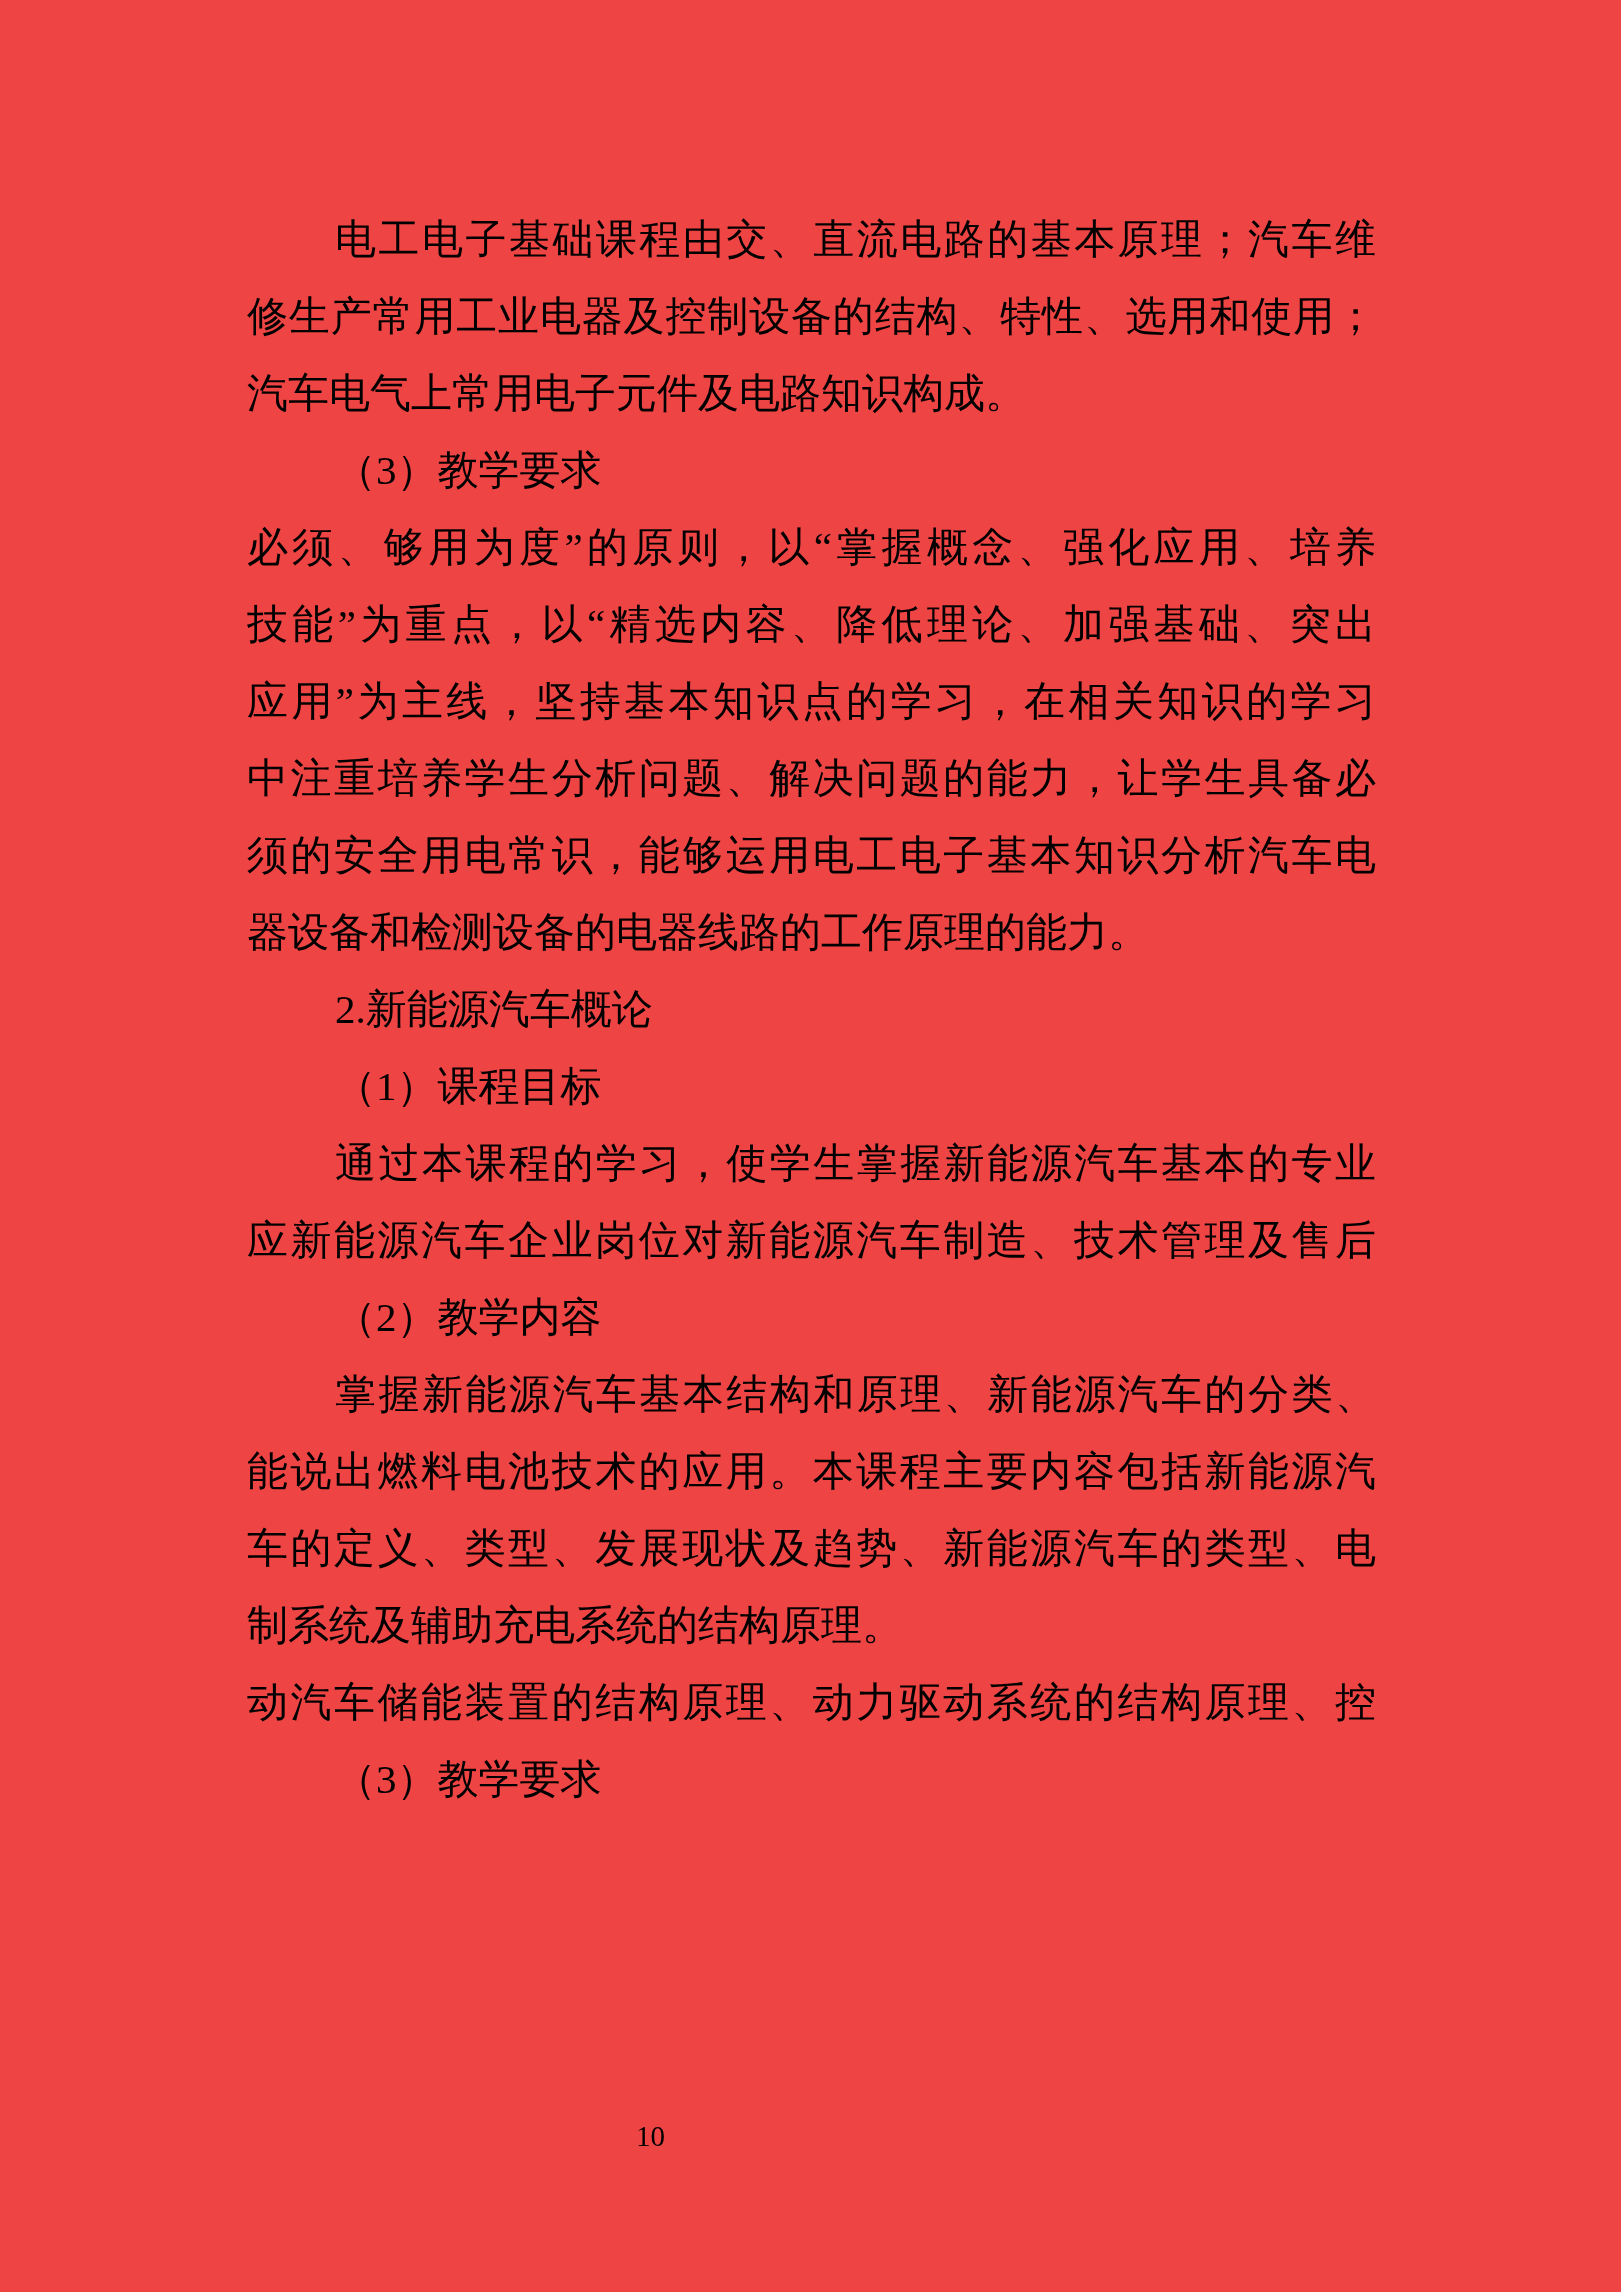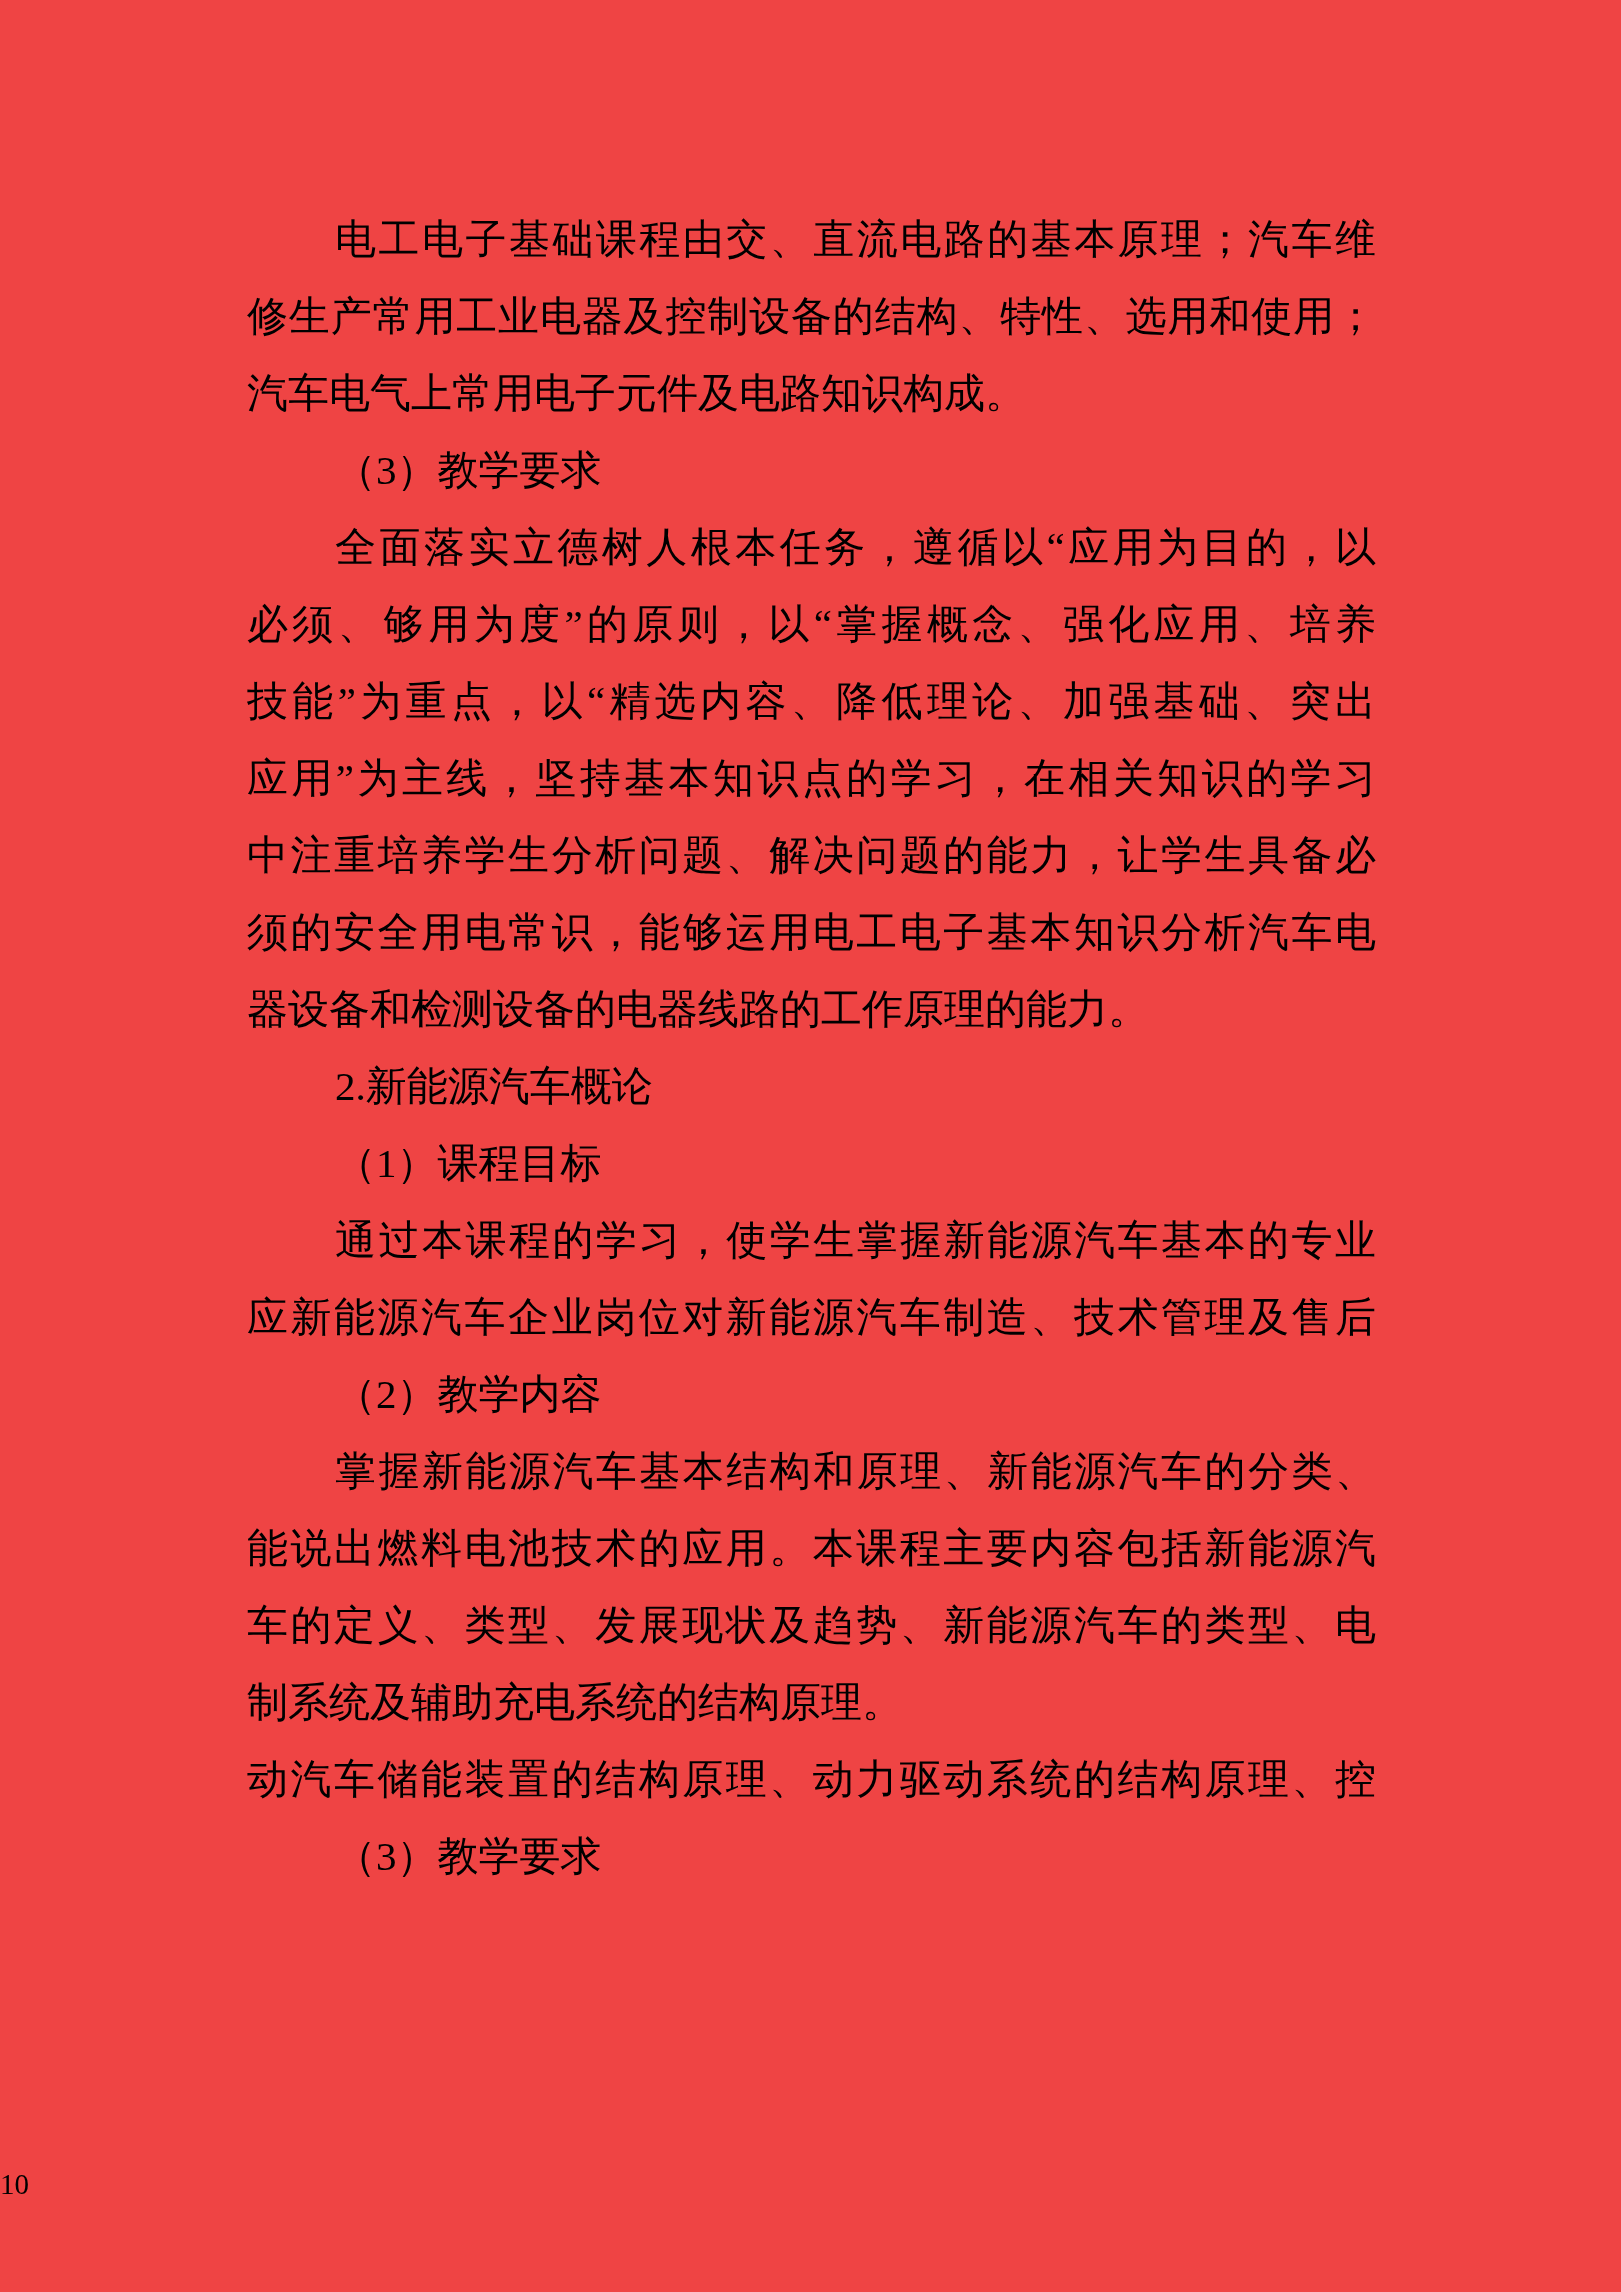--- a/index.html
+++ b/index.html
@@ -42,35 +42,34 @@
     text-indent: 88px;
   }
   .bold {
     font-weight: normal;
   }
   .footer {
     position: absolute;
     left: 0;
     top: 2117px;
     width: 1301px;
+    text-align: center;
     font-size: 29px;
     line-height: 39px;
-    margin-top: 48px;
   }
 </style>
 </head>
 <body>
 
 <div class="page">
   <div class="body-block">
     <div class="line ind fill">电工电子基础课程由交、直流电路的基本原理；汽车维</div>
     <div class="line fill">修生产常用工业电器及控制设备的结构、特性、选用和使用；</div>
     <div class="line">汽车电气上常用电子元件及电路知识构成。</div>
     <div class="line ind">（3）教学要求</div>
-    <div class="line ind fill">全面落实立德树人根本任务，遵循以“应用为目的，以</div>
     <div class="line fill">必须、够用为度”的原则，以“掌握概念、强化应用、培养</div>
     <div class="line fill">技能”为重点，以“精选内容、降低理论、加强基础、突出</div>
     <div class="line fill">应用”为主线，坚持基本知识点的学习，在相关知识的学习</div>
     <div class="line fill">中注重培养学生分析问题、解决问题的能力，让学生具备必</div>
     <div class="line fill">须的安全用电常识，能够运用电工电子基本知识分析汽车电</div>
     <div class="line">器设备和检测设备的电器线路的工作原理的能力。</div>
     <div class="line ind bold">2.新能源汽车概论</div>
     <div class="line ind">（1）课程目标</div>
     <div class="line ind fill">通过本课程的学习，使学生掌握新能源汽车基本的专业</div>
     <div class="line fill">应新能源汽车企业岗位对新能源汽车制造、技术管理及售后</div>

